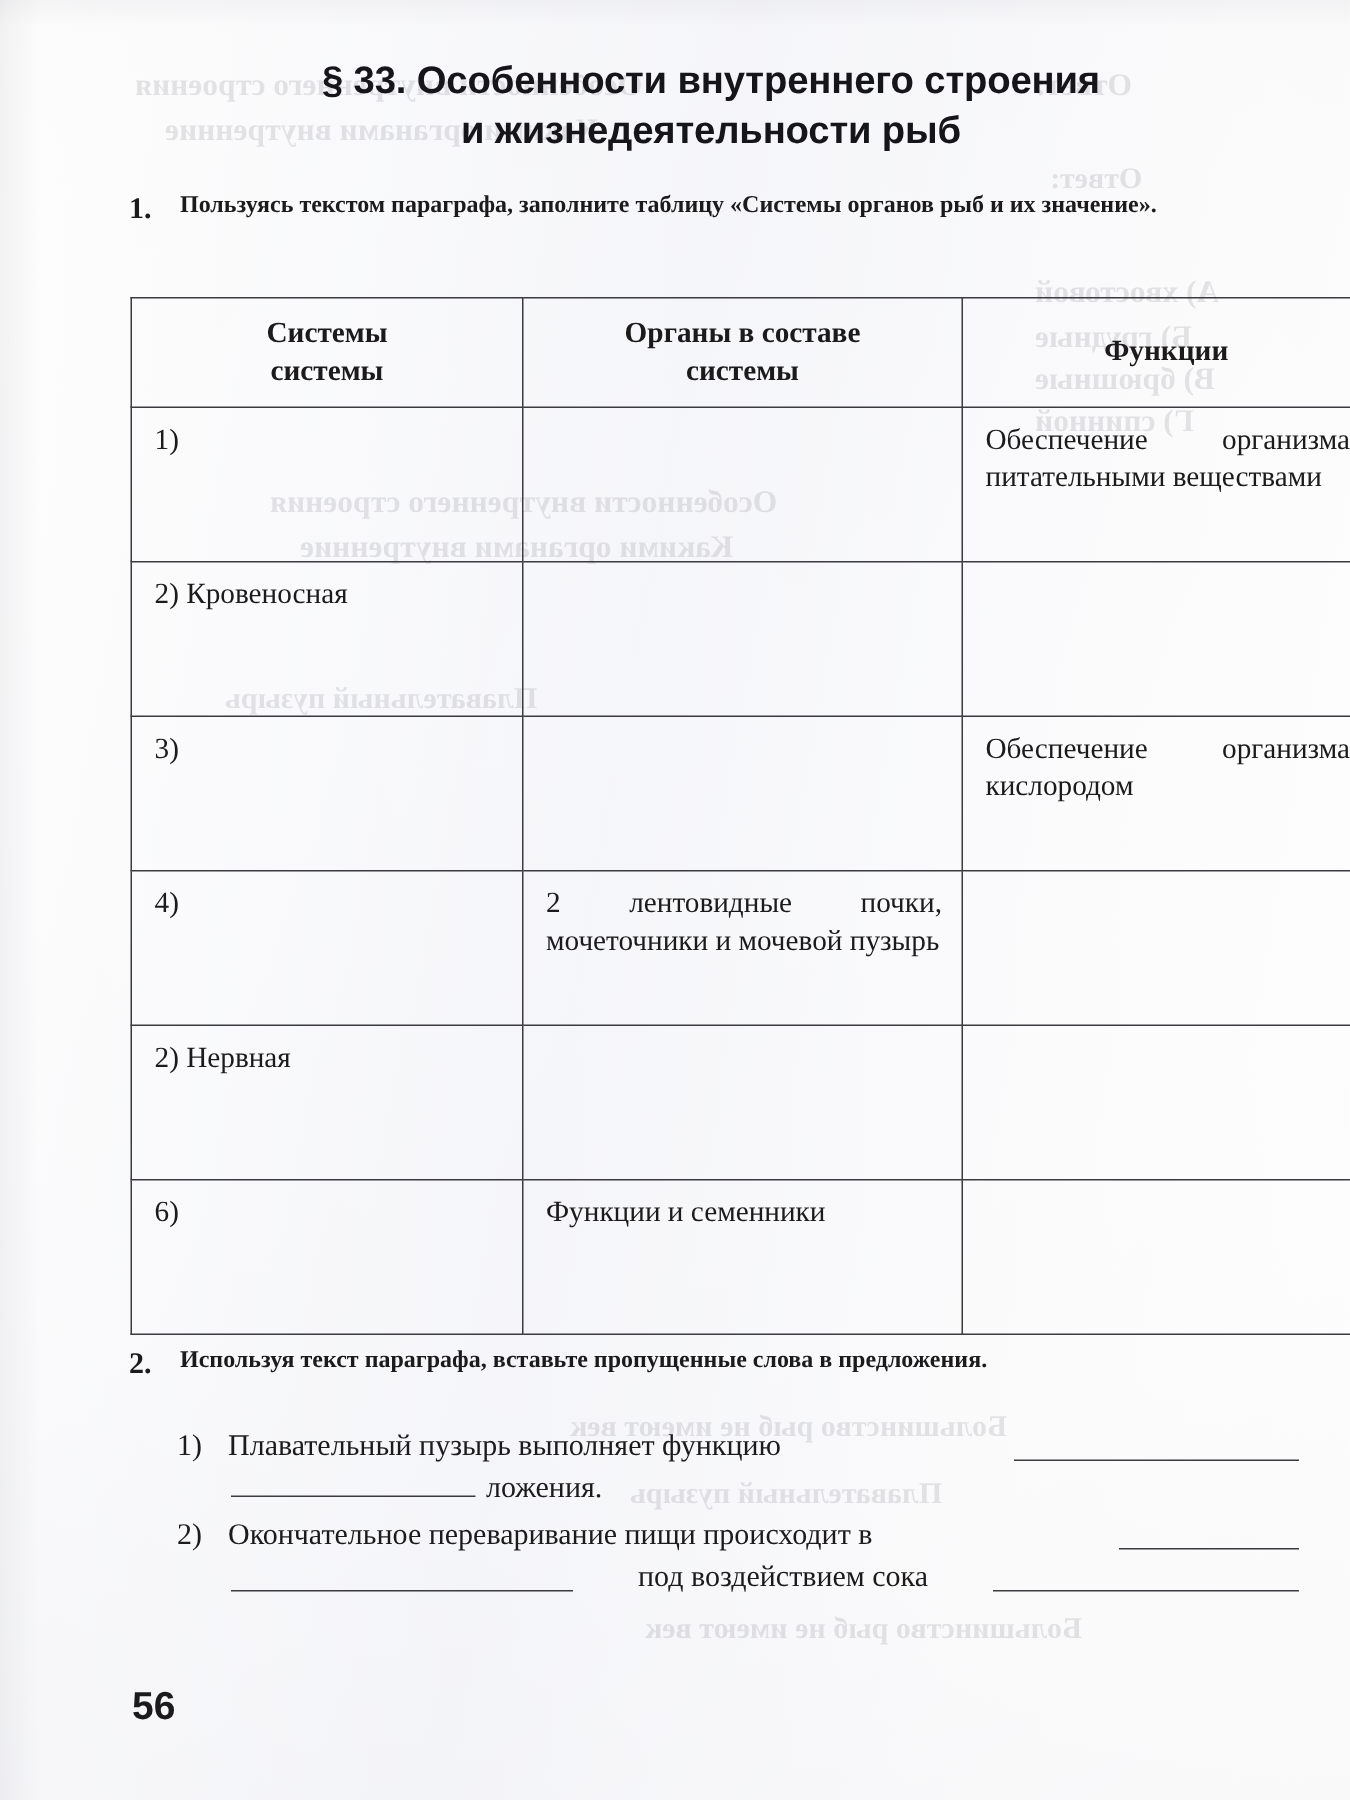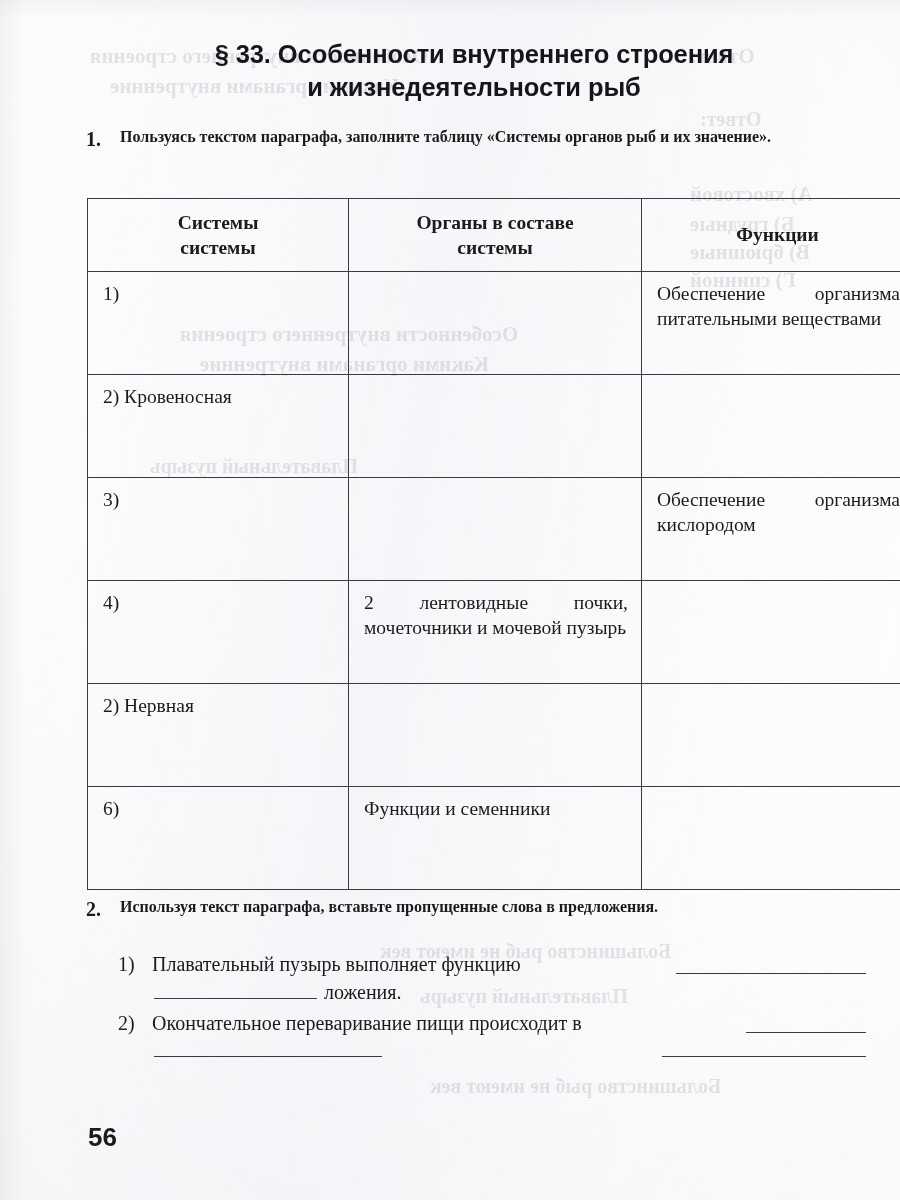--- a/index.html
+++ b/index.html
@@ -323,20 +323,21 @@
       <div class="subitem-body">
         <span class="line">
           <span class="line-justify">
             <span>Окончательное переваривание пищи происходит в</span>
             <span class="blank b-120"></span>
           </span>
         </span>
         <span class="line">
           <span class="line-justify">
             <span class="blank b-225"></span>
+            <span>под воздействием сока</span>
             <span class="blank b-200"></span>
           </span>
         </span>
       </div>
     </div>
 
   </div>
 
   <div class="page-number">56</div>
 

